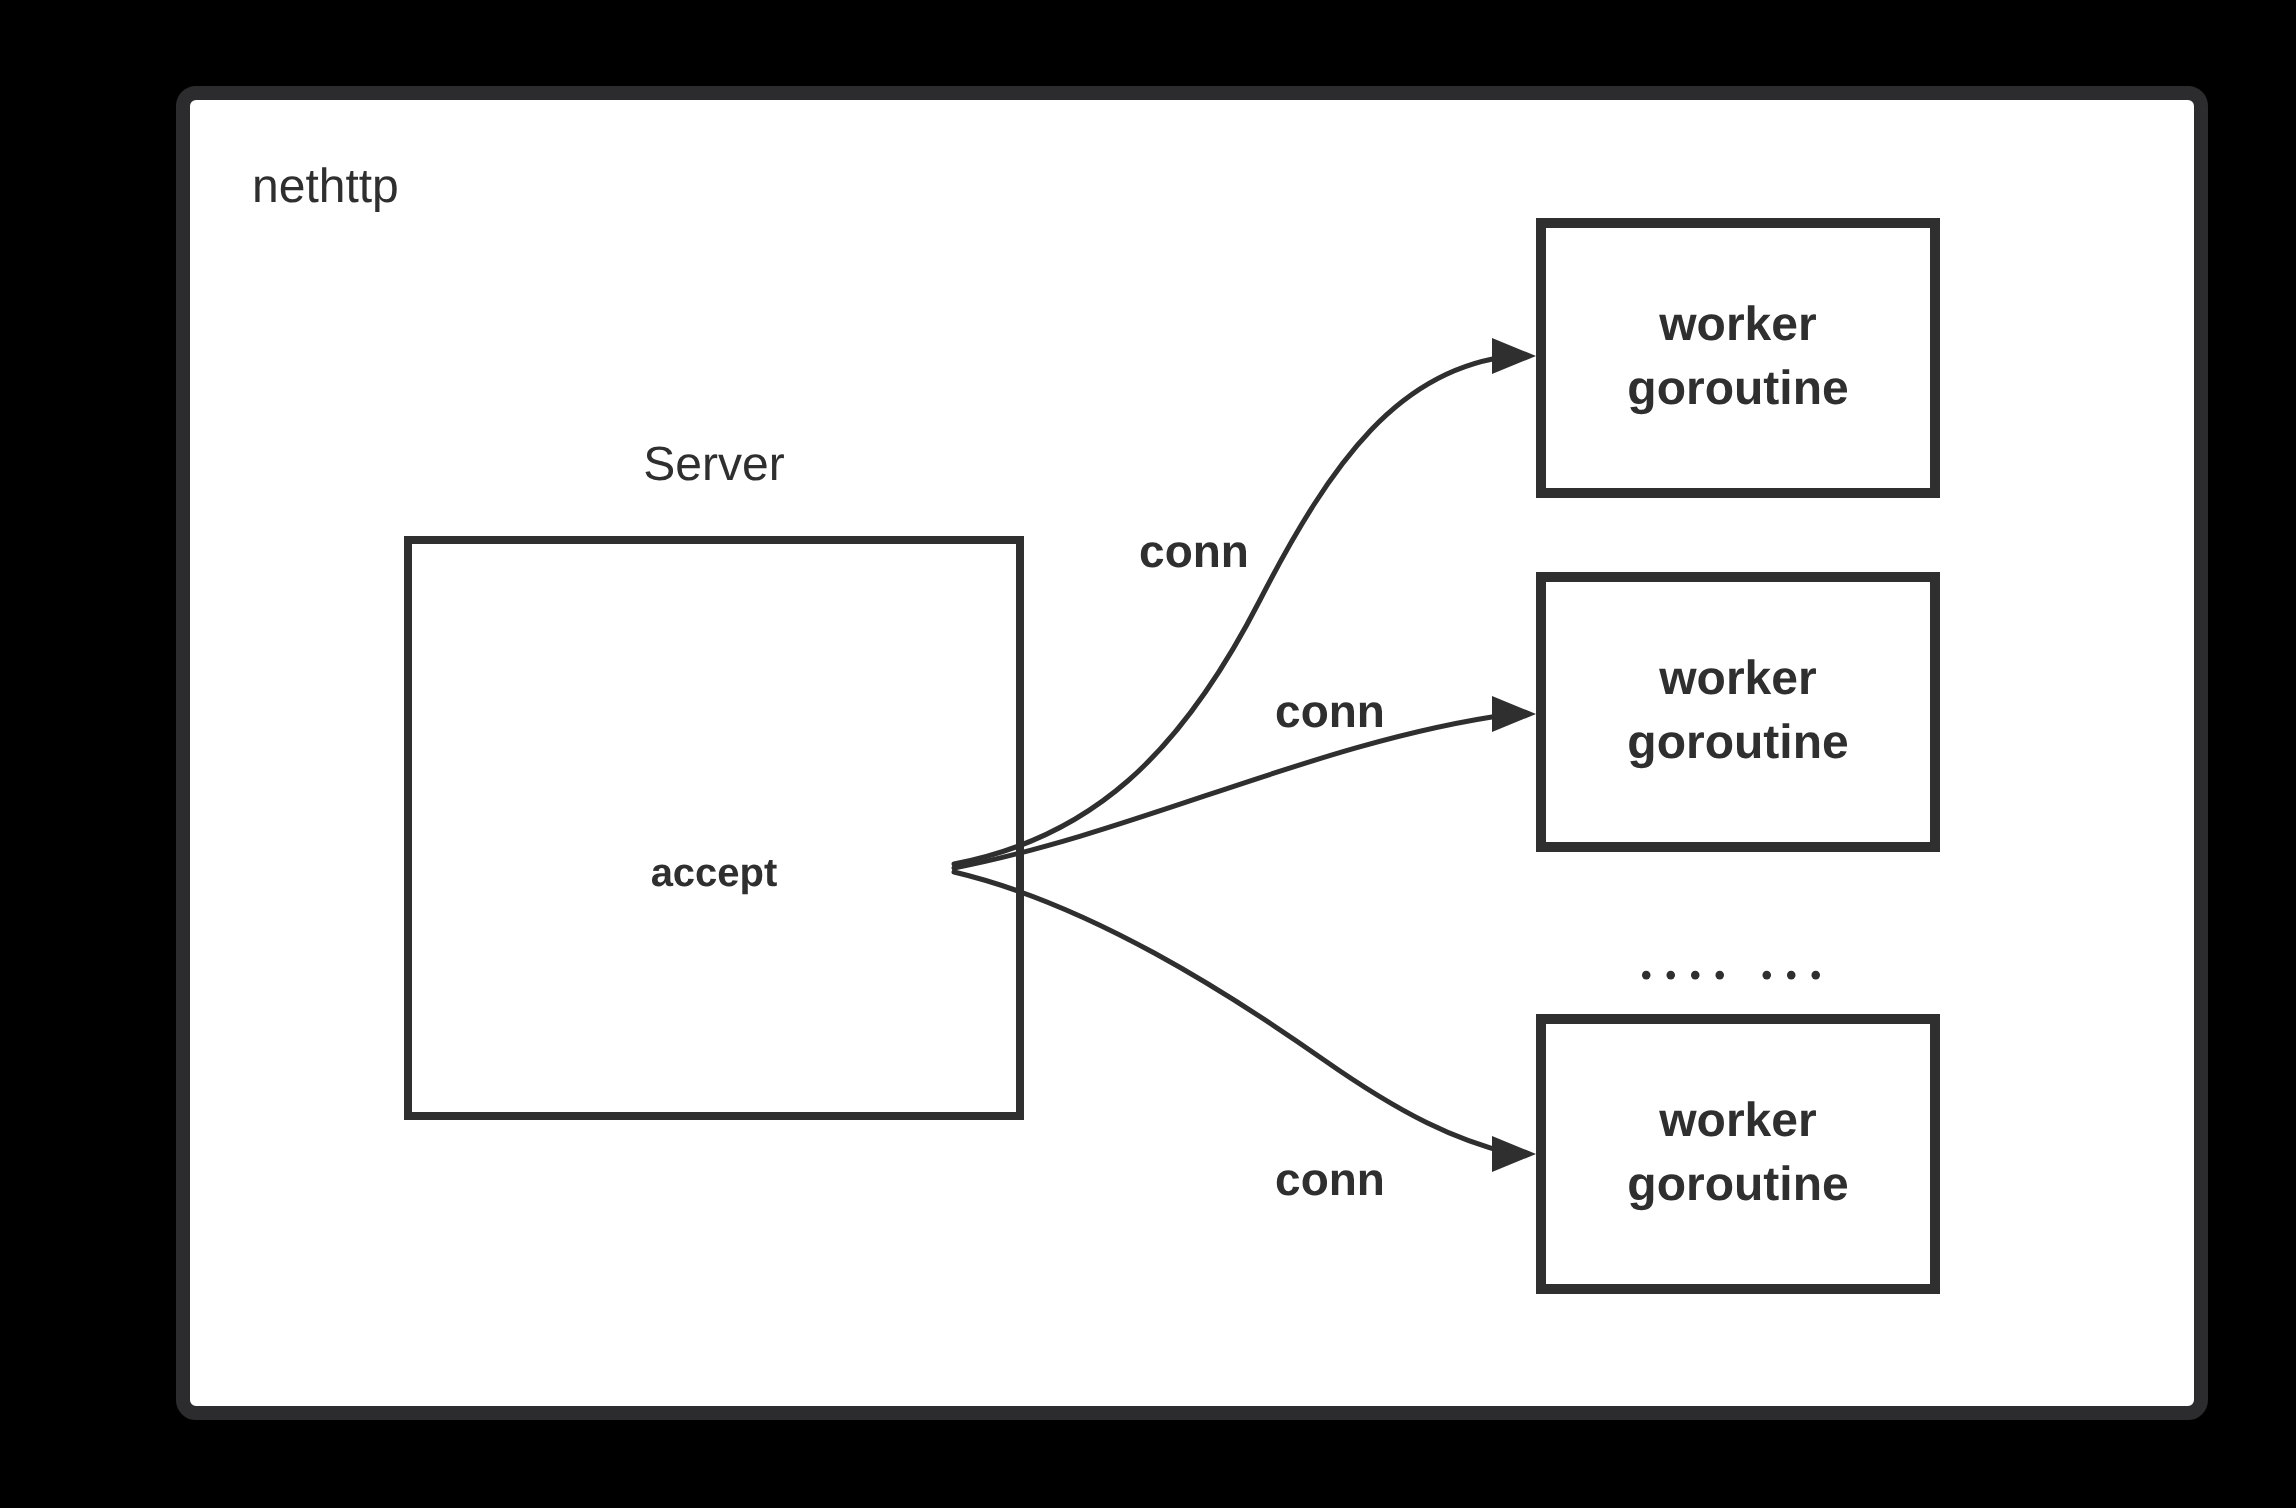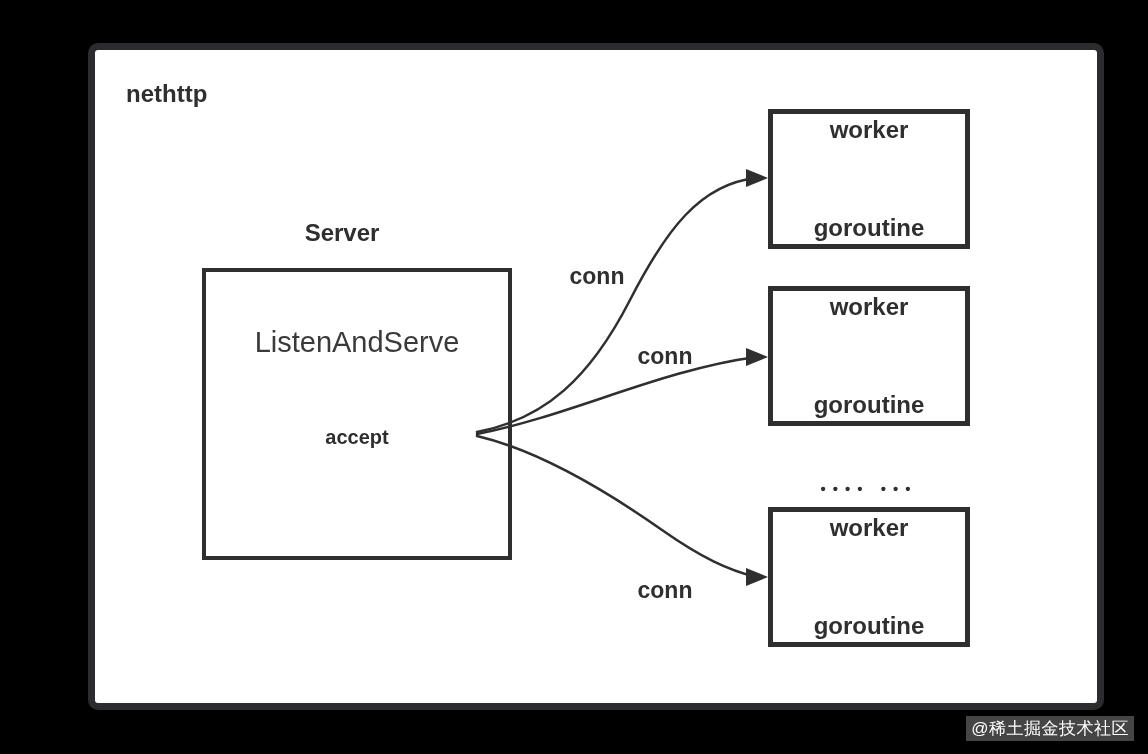--- a/index.html
+++ b/index.html
@@ -18,25 +18,25 @@
     width: 1016px; height: 667px;
     background: #ffffff;
     border: 7px solid #2c2c2e;
     border-radius: 10px;
     box-sizing: border-box;
   }
   .label { line-height: 1; white-space: nowrap; }
   .center { transform: translate(-50%, -50%); }
   .diagram-title {
     left: 126px; top: 82px;
-    font-size: 24px; font-weight: 700; color: #2f2f2f; text-align: center;
+    font-size: 24px; font-weight: 400; color: #2f2f2f; text-align: center;
   }
   .server-label {
-    left: 342px; top: 233px;
-    font-size: 24px; font-weight: 700;
+    left: 357px; top: 233px;
+    font-size: 24px; font-weight: 400;
   }
   .server-box {
     left: 202px; top: 268px;
     width: 310px; height: 292px;
     border: 4px solid #2f2f2f;
     box-sizing: border-box;
     background: transparent;
   }
   .server-fn {
     left: 357px; top: 342px;
@@ -46,21 +46,21 @@
     left: 357px; top: 437px;
     font-size: 20px; font-weight: 600;
   }
   .worker-box {
     left: 768px;
     width: 202px; height: 140px;
     border: 5px solid #2f2f2f;
     box-sizing: border-box;
     background: #fff;
     display: flex; flex-direction: column;
-    align-items: center; justify-content: space-between;
+    align-items: center; justify-content: center;
     gap: 0;
   }
   .worker-box .wline {
     font-size: 24px; font-weight: 600; line-height: 32px; color: #2f2f2f;
   }
   .wb1 { top: 109px; }
   .wb2 { top: 286px; }
   .wb3 { top: 507px; }
   .conn-label {
     font-size: 23px; font-weight: 600; color: #2f2f2f; text-align: right;
@@ -102,21 +102,20 @@
       <polygon points="768,577 746,568 746,586"></polygon>
     </g>
   </svg>
 
   <div class="abs label diagram-title">nethttp</div>
 
   <div class="abs label server-label center">Server</div>
 
   <div class="abs server-box"></div>
 
-  <div class="abs label server-fn center">ListenAndServe</div>
 
   <div class="abs label server-accept center">accept</div>
 
   <div class="abs label conn-label conn1 center">conn</div>
   <div class="abs label conn-label conn2 center">conn</div>
   <div class="abs label conn-label conn3 center">conn</div>
 
   <div class="abs label dots center">•••• •••</div>
 
   <div class="abs worker-box wb1">
@@ -125,15 +124,14 @@
   </div>
   <div class="abs worker-box wb2">
     <span class="wline">worker</span>
     <span class="wline">goroutine</span>
   </div>
   <div class="abs worker-box wb3">
     <span class="wline">worker</span>
     <span class="wline">goroutine</span>
   </div>
 
-  <div class="abs label watermark">@稀土掘金技术社区</div>
 
 </div>
 
 </body></html>

